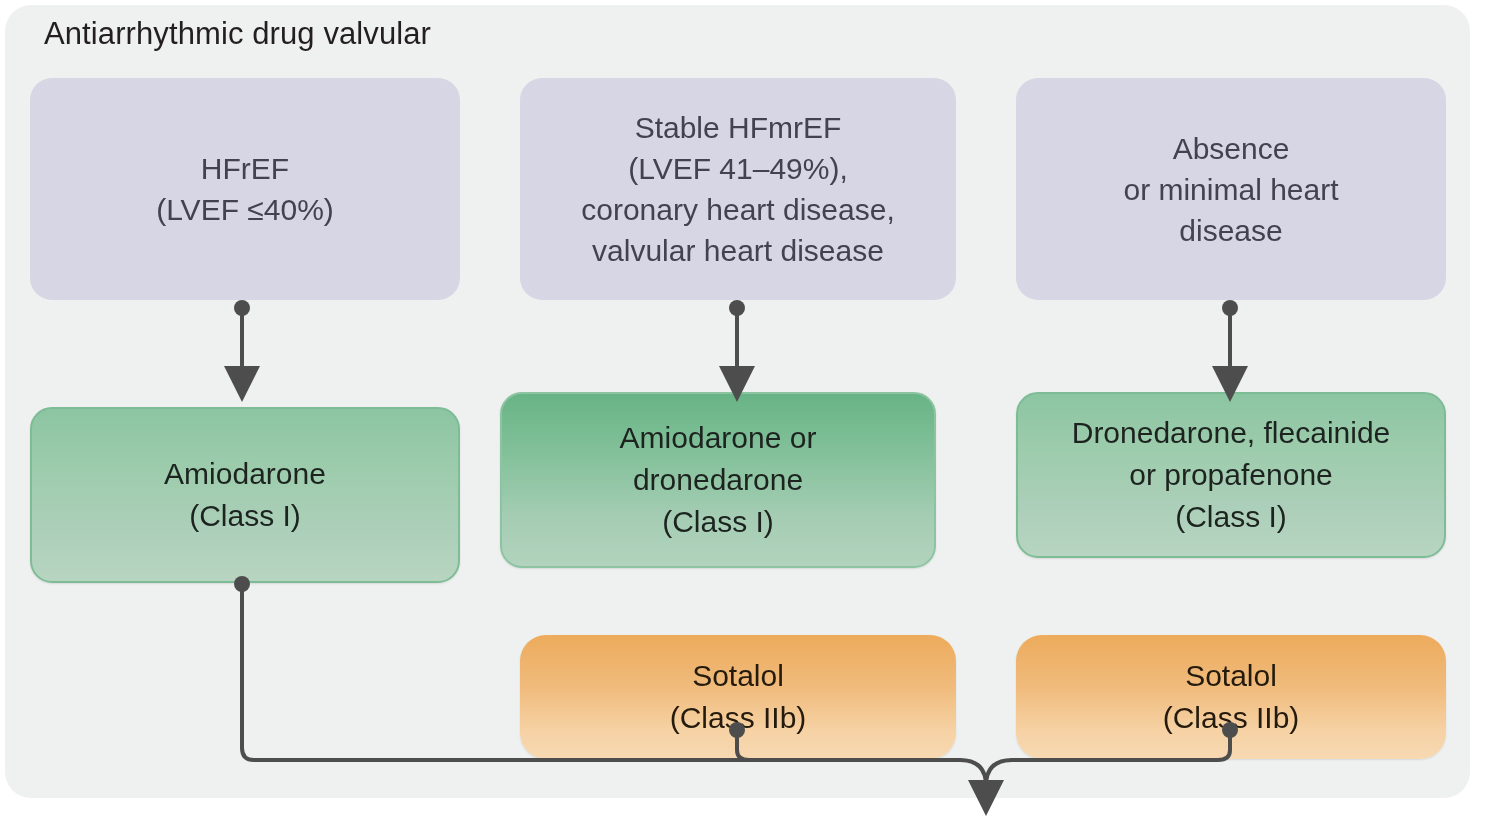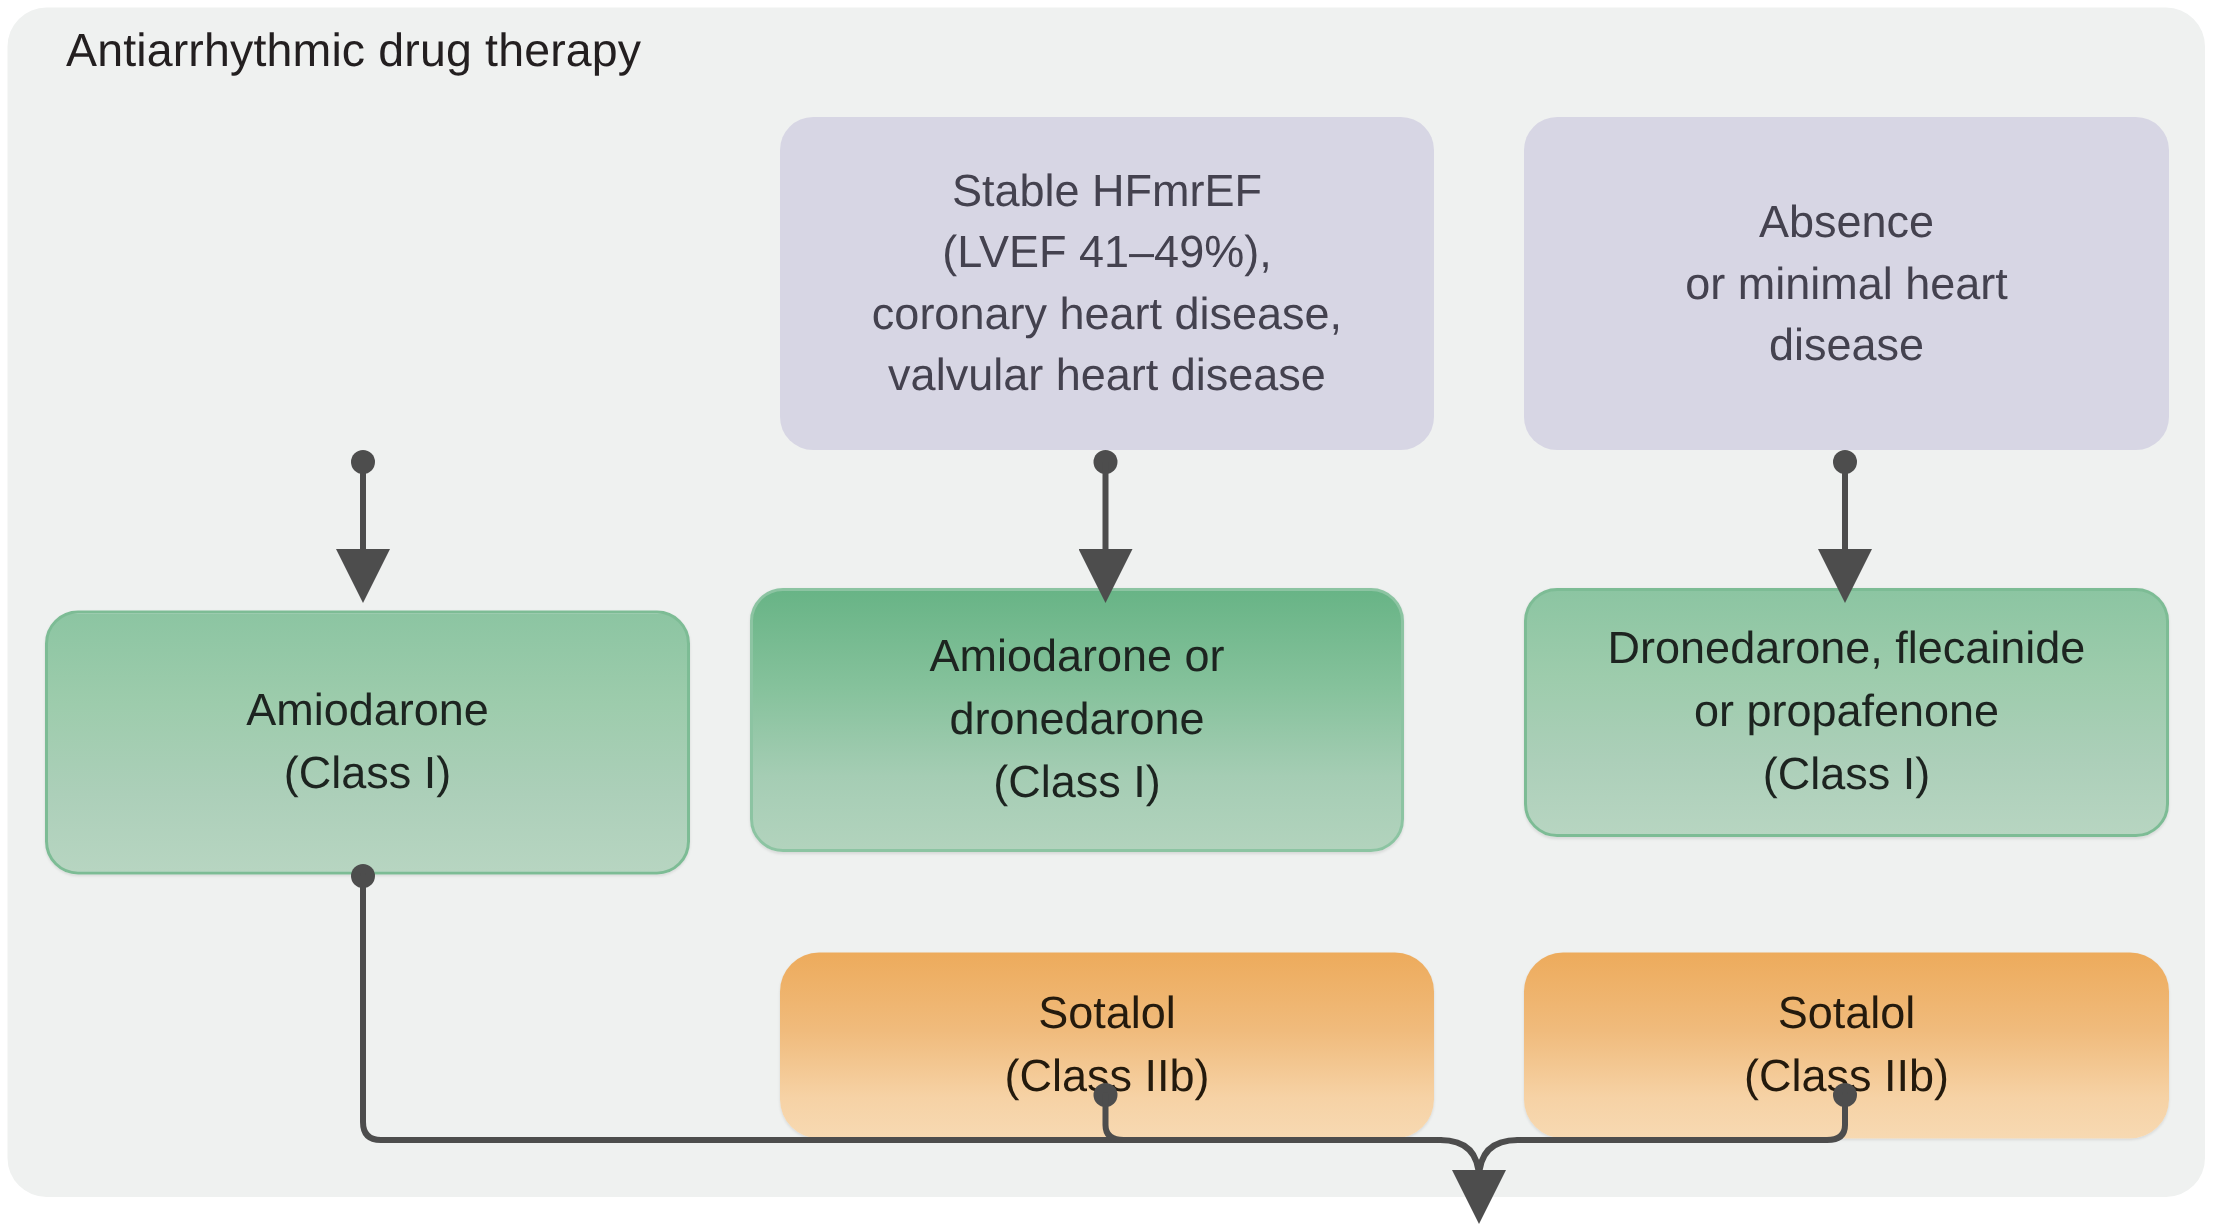--- a/index.html
+++ b/index.html
@@ -107,22 +107,26 @@
     pointer-events: none;
   }
 </style>
 </head>
 <body>
 
 <div id="stage">
 
   <div class="panel"></div>
 
-  <div class="panel-title">Antiarrhythmic drug therapy</div>
-
+  <div class="panel-title">Antiarrhythmic drug valvular</div>
+
+  <div class="node cond" style="left:30px; top:78px; width:430px; height:222px;">
+    <span class="node-text">HFrEF
+(LVEF ≤40%)</span>
+  </div>
 
   <div class="node cond" style="left:520px; top:78px; width:436px; height:222px;justify-content:center;">
     <span class="node-text">Stable HFmrEF
 (LVEF 41–49%),
 coronary heart disease,
 valvular heart disease</span>
   </div>
 
   <div class="node cond" style="left:1016px; top:78px; width:430px; height:222px;">
     <span class="node-text">Absence

